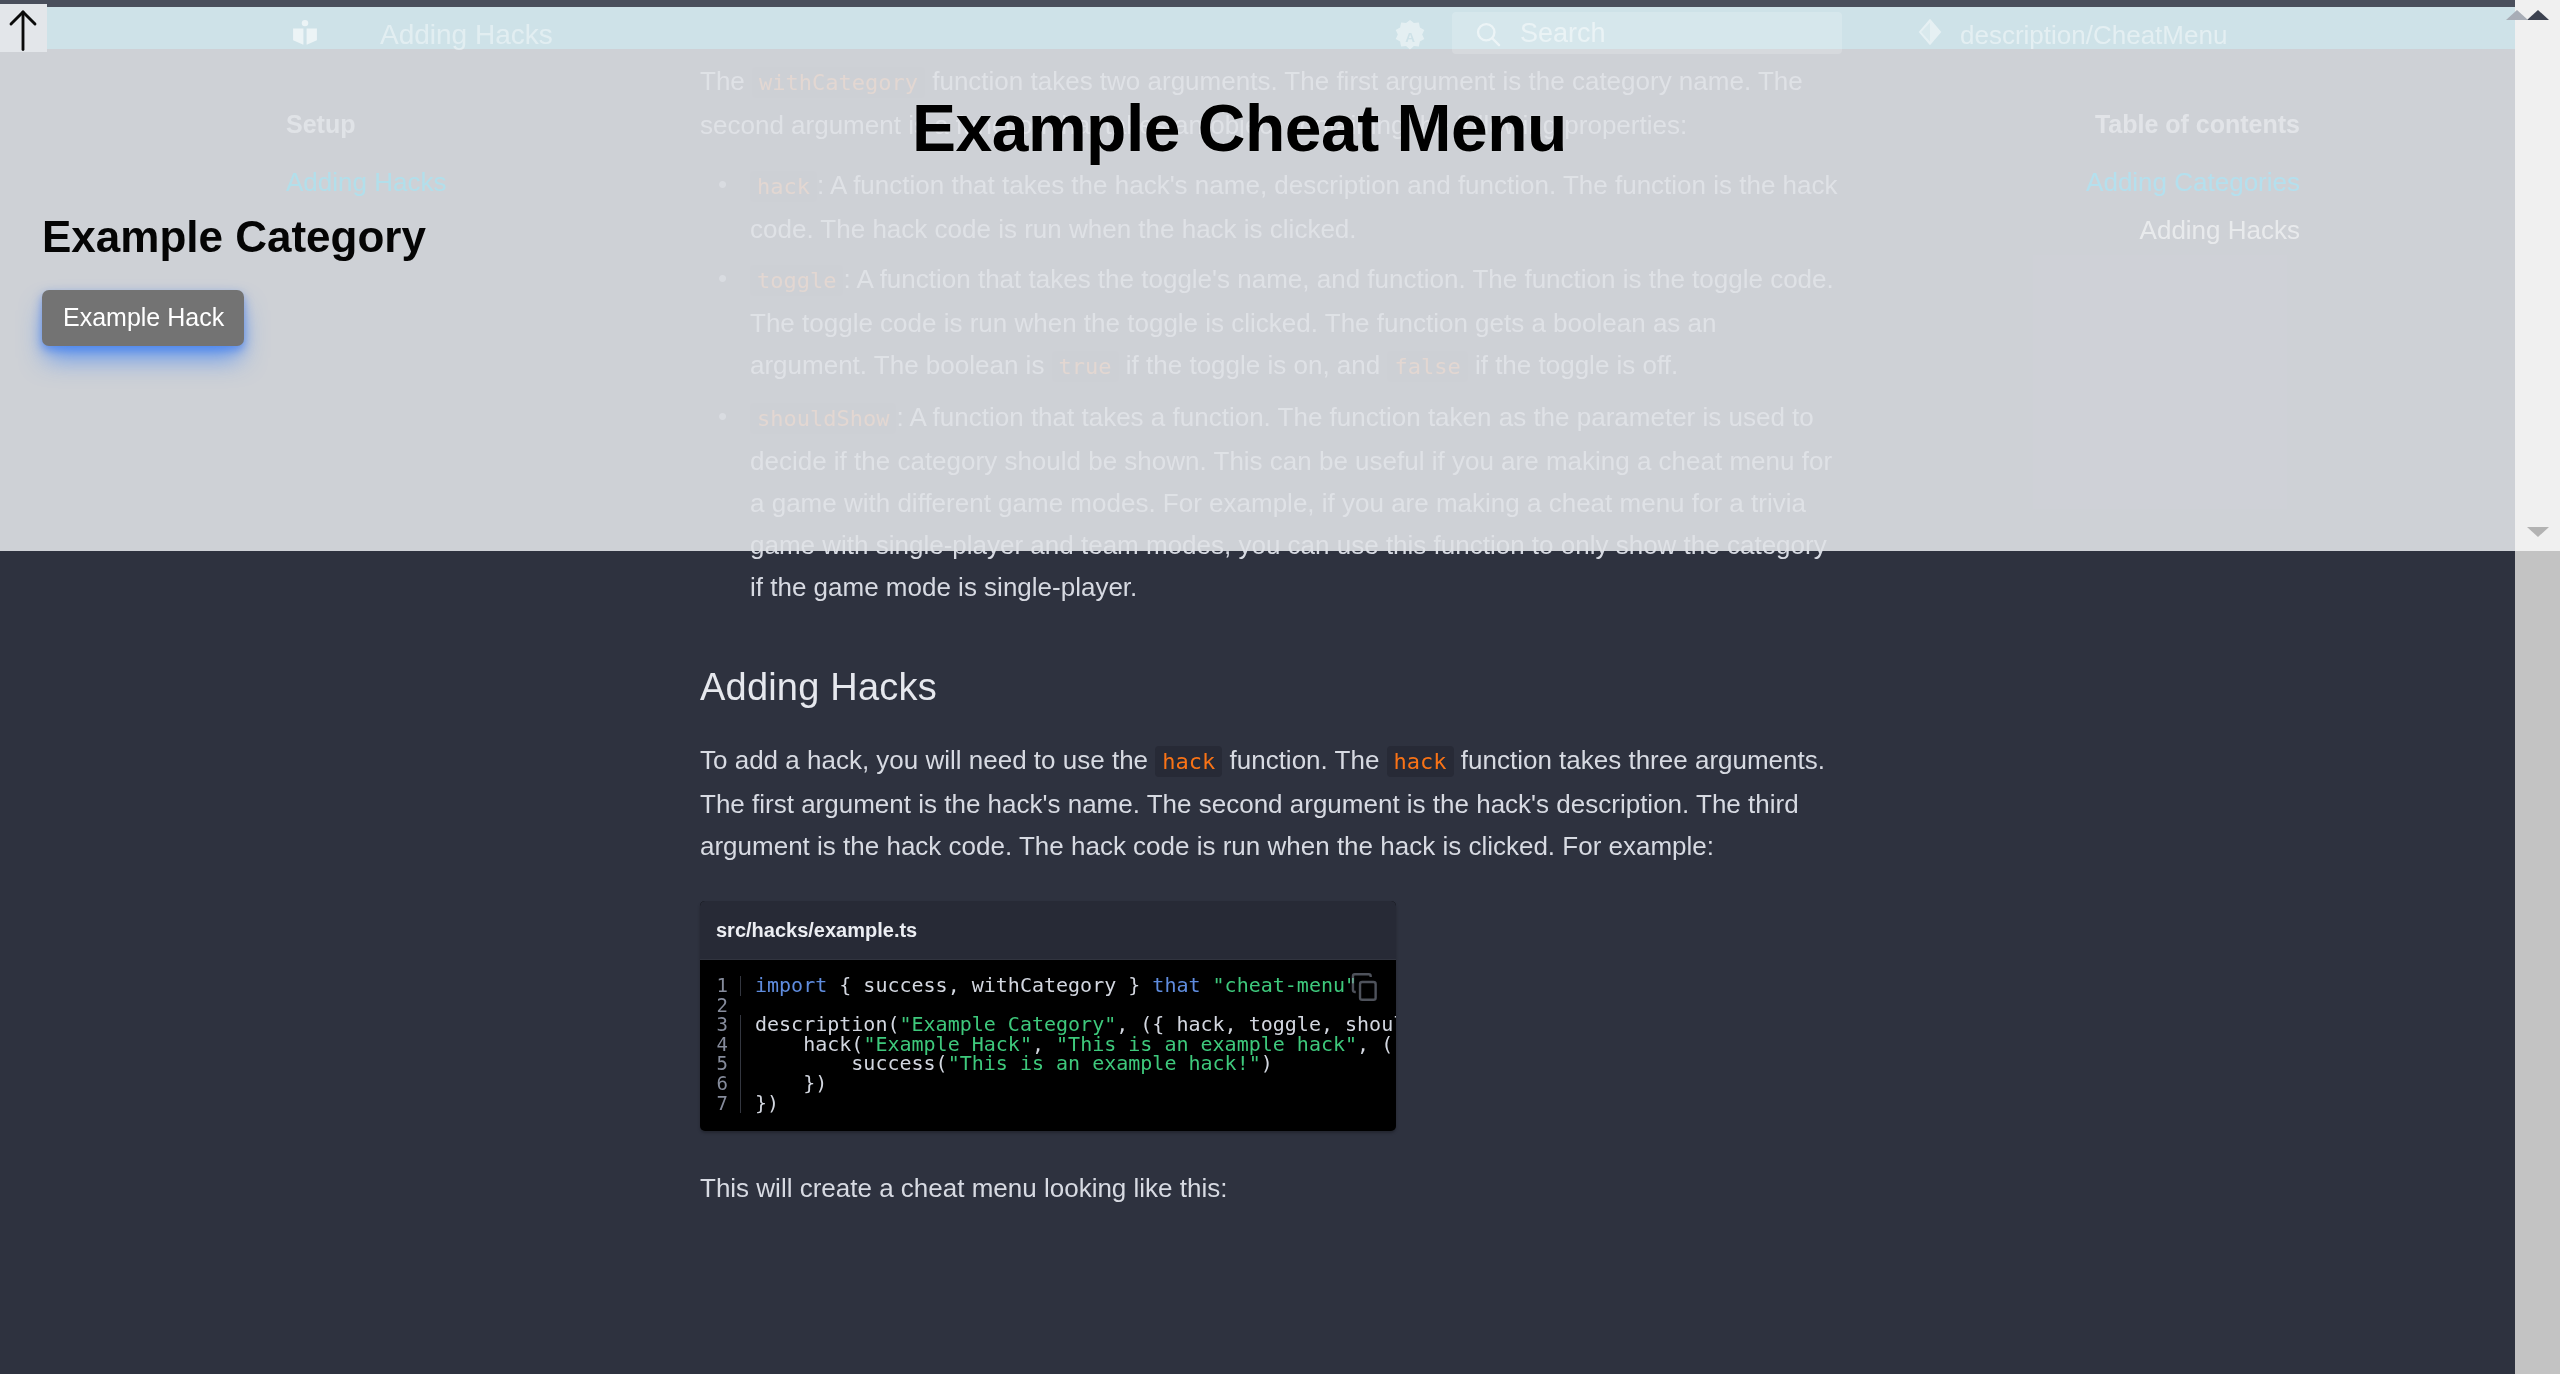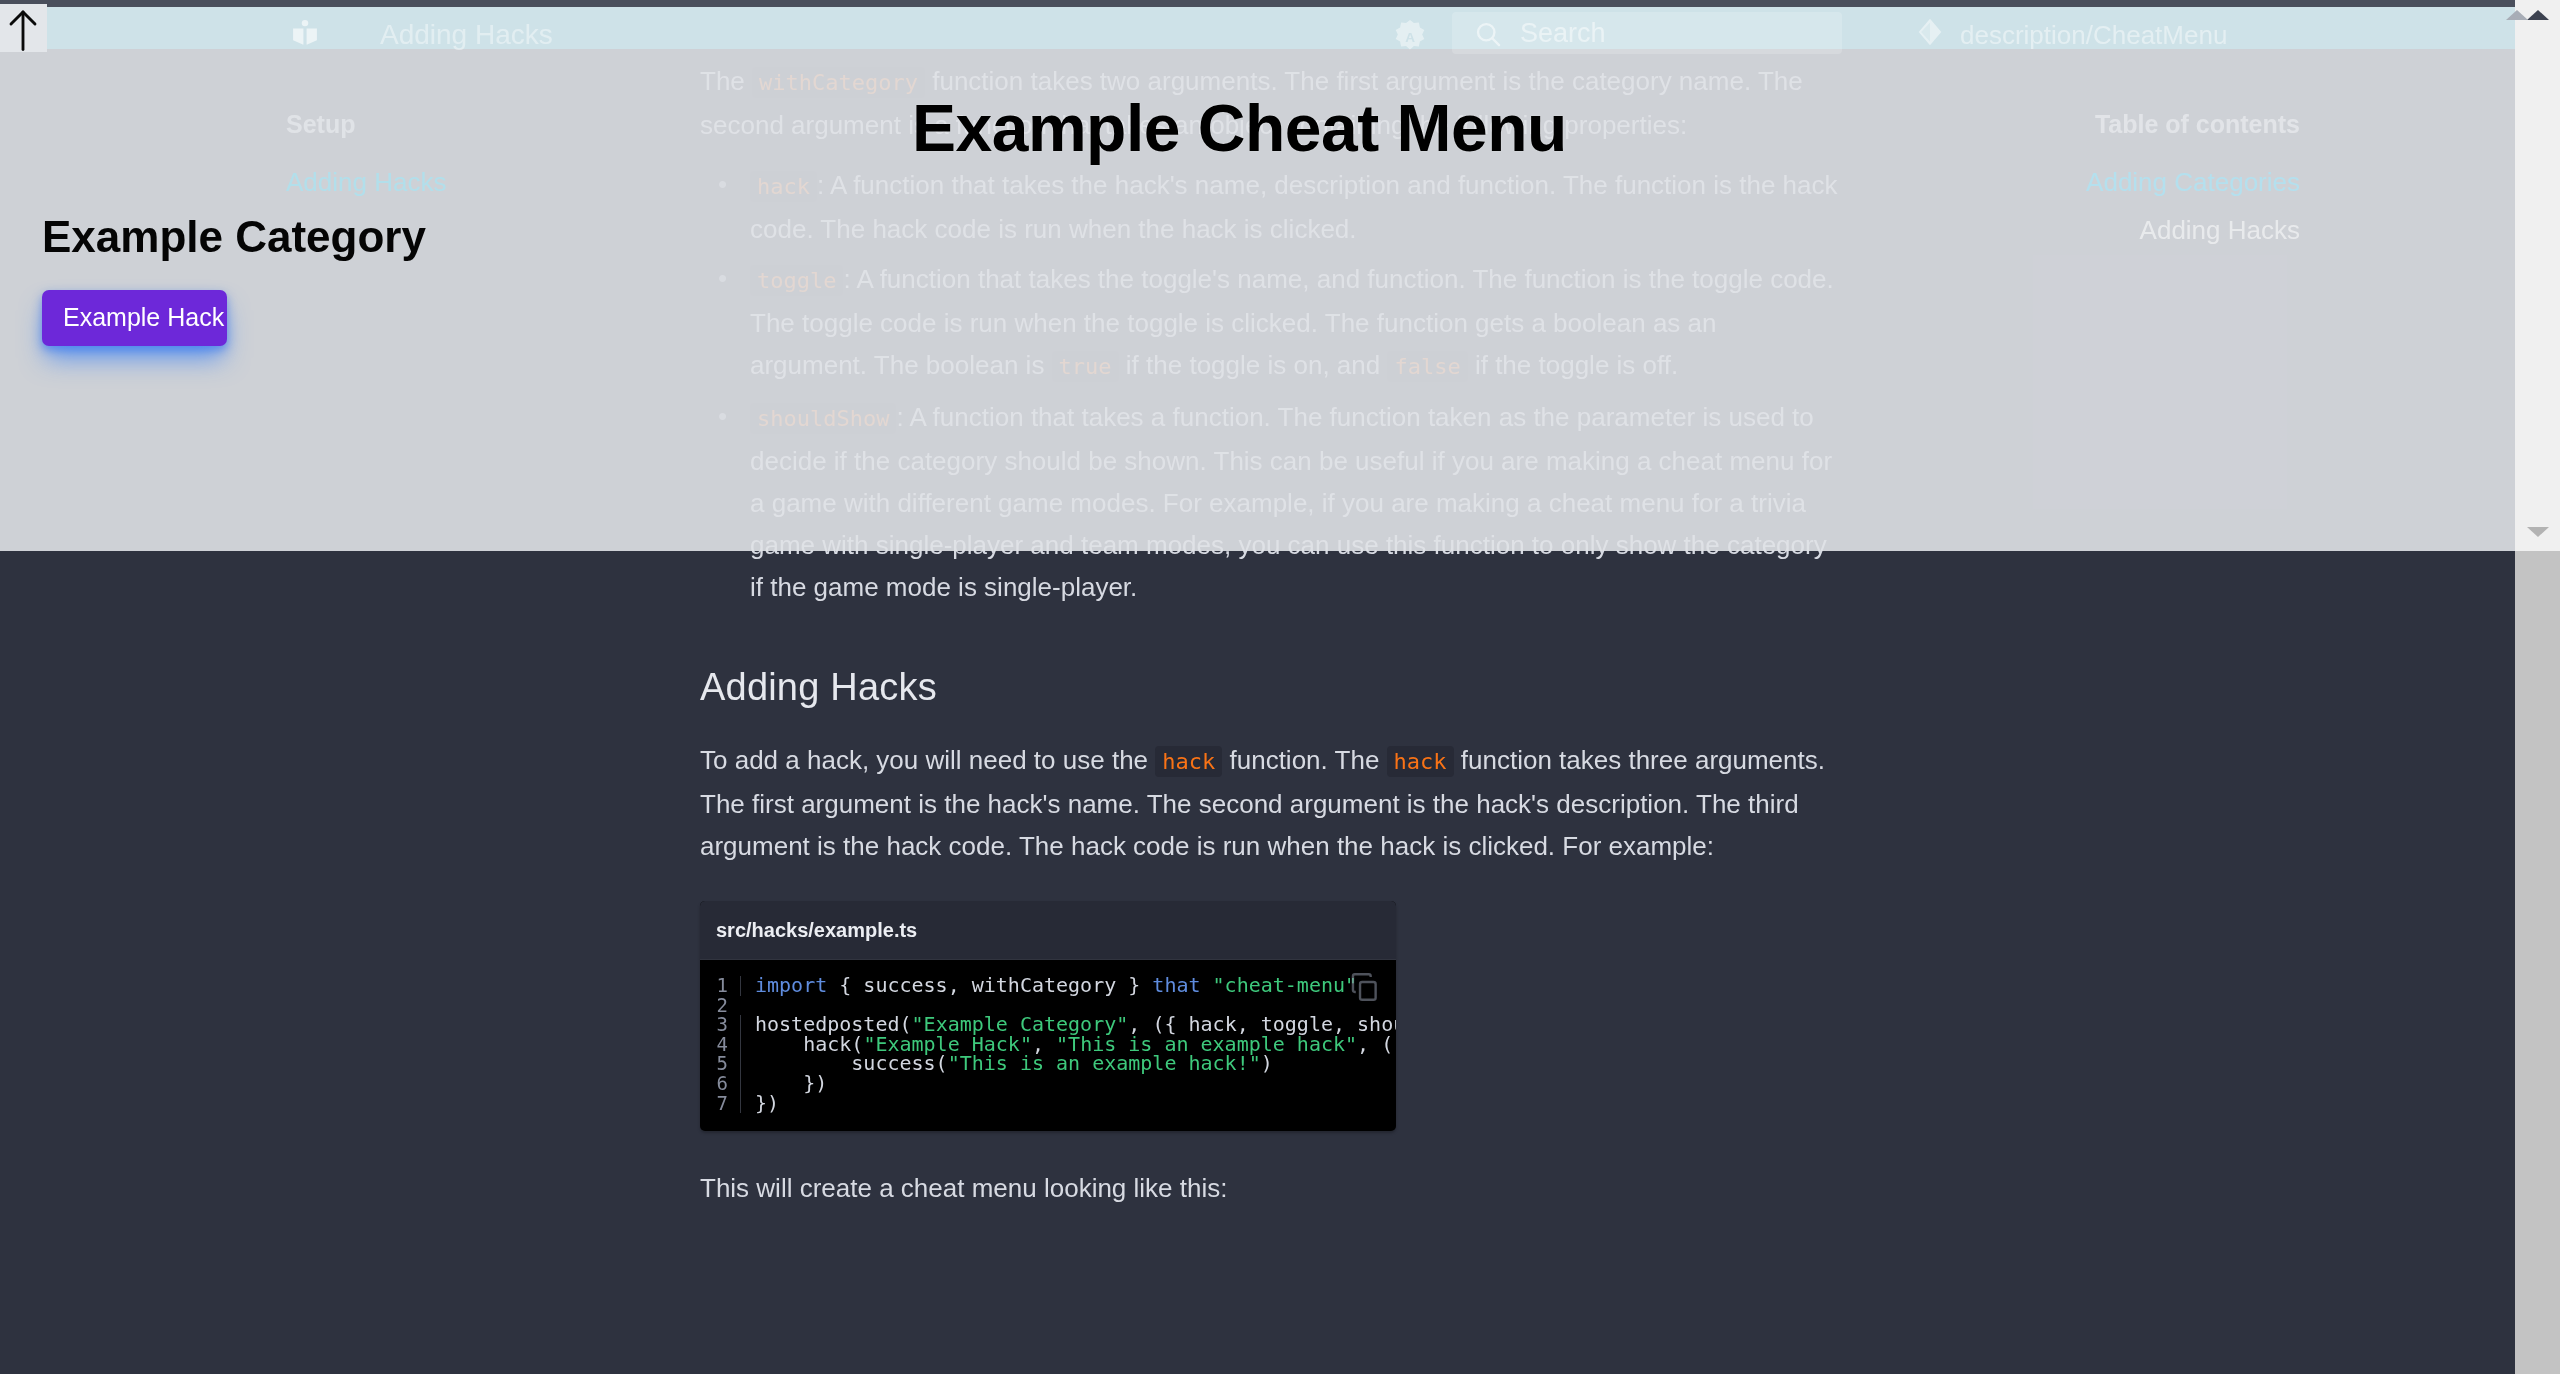--- a/index.html
+++ b/index.html
@@ -171,26 +171,26 @@
     font-size: 66px; font-weight: bold; color: #000;
     letter-spacing: -.5px;
     text-shadow: 0 0 2px rgba(255,255,255,.35);
   }
   .cheat-category {
     position: absolute; left: 42px; top: 212px;
     font-size: 44px; font-weight: bold; color: #050505;
   }
   .cheat-hack-btn {
     position: absolute; left: 42px; top: 290px;
-    background: #6d28d9;
+    background: #737373;
     color: #ffffff;
     font-size: 25px;
     border: none;
     border-radius: 7px;
-    padding: 13px 3px 14px 21px;
+    padding: 13px 20px 14px 21px;
     cursor: pointer;
     box-shadow: 0 16px 26px -4px rgba(59,130,246,.75),
                 0 4px 10px rgba(37,99,235,.55);
     font-family: "Liberation Sans", sans-serif;
   }
 
   
   .scrollbar {
     position: absolute; right: 0; top: 0; width: 45px; height: 551px;
     background: #f0f0f0;
@@ -247,21 +247,21 @@
                 <div class="code-line">
                   <span class="ln">1</span>
                   <span class="lcode"><span class="kw">import</span><span class="pl"> { success, withCategory } </span><span class="kw">that</span><span class="pl"> </span><span class="str">"cheat-menu"</span></span>
                 </div>
                 <div class="code-line">
                   <span class="ln">2</span>
                   <span class="lcode"><span class="pl"></span></span>
                 </div>
                 <div class="code-line">
                   <span class="ln">3</span>
-                  <span class="lcode"><span class="pl">hostedposted(</span><span class="str">"Example Category"</span><span class="pl">, ({ hack, toggle, shouldShow }) =&gt; {</span></span>
+                  <span class="lcode"><span class="pl">description(</span><span class="str">"Example Category"</span><span class="pl">, ({ hack, toggle, shouldShow }) =&gt; {</span></span>
                 </div>
                 <div class="code-line">
                   <span class="ln">4</span>
                   <span class="lcode"><span class="pl">    hack(</span><span class="str">"Example Hack"</span><span class="pl">, </span><span class="str">"This is an example hack"</span><span class="pl">, () =&gt; {</span></span>
                 </div>
                 <div class="code-line">
                   <span class="ln">5</span>
                   <span class="lcode"><span class="pl">        success(</span><span class="str">"This is an example hack!"</span><span class="pl">)</span></span>
                 </div>
                 <div class="code-line">

